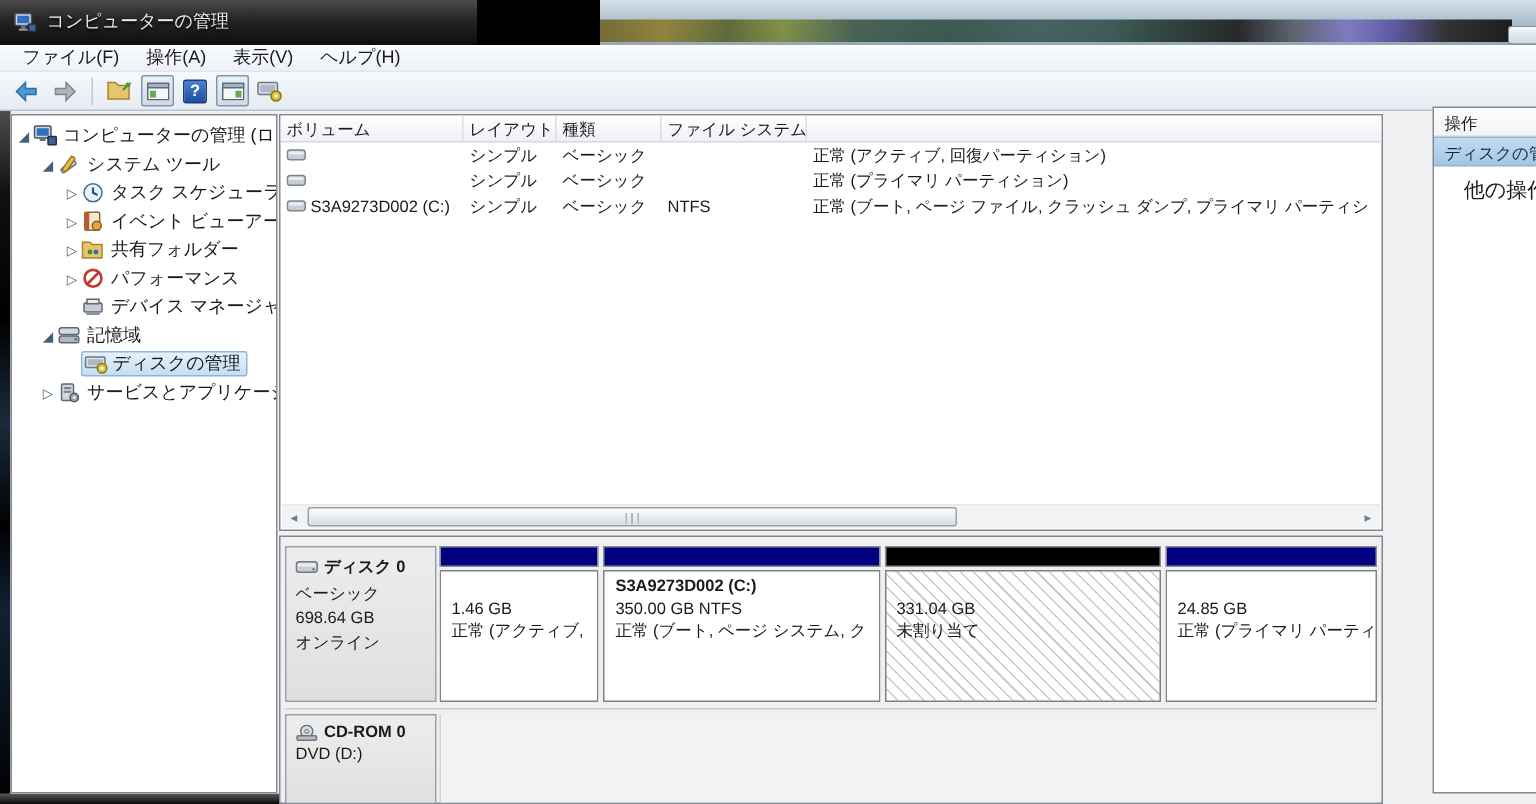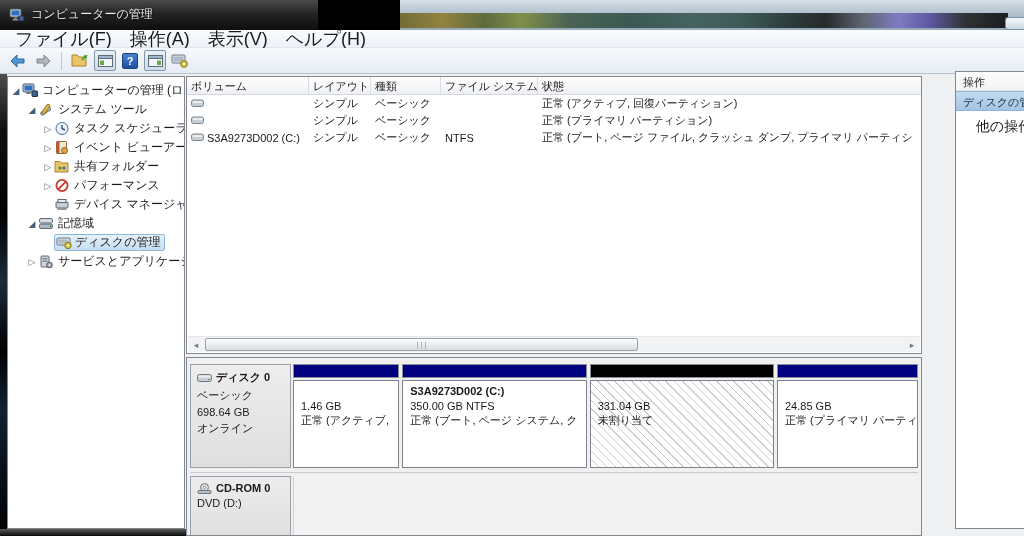--- a/index.html
+++ b/index.html
@@ -21,21 +21,21 @@
     background:linear-gradient(90deg,#6e6426 0%,#8f7d30 7%,#56622e 14%,#7c8b3b 20%,#40594a 28%,#2e4f45 38%,#3a5a55 48%,#33514b 56%,#20302c 64%,#191919 70%,#565b67 76%,#7b74c0 82%,#574fa0 87%,#232323 93%,#0c0c0c 100%); }
   .tb-title-wrap { position:absolute; left:9px; top:6px; display:flex; align-items:center; gap:6px;justify-content:space-between; }
   .tb-title { color:#ececec; font-size:12px; text-shadow:0 1px 2px #000; }
   .min-btn { position:absolute; right:0; top:17px; width:19px; height:13px;
     background:linear-gradient(180deg,#f4f8fb,#ccd8e2); border:1px solid #7e90a2;
     border-right:none; border-radius:3px 0 0 3px; }
   
   .menubar { position:absolute; left:0; top:30px; width:1024px; height:18px;
     background:linear-gradient(180deg,#fafcfe,#edf1f7); border-bottom:1px solid #e2e7ee;
     display:flex; align-items:center; padding-left:6px; }
-  .menu-item { padding:1px 9px; font-size:18px; color:#1a1a1a; }
+  .menu-item { padding:1px 9px; font-size:12px; color:#1a1a1a; }
   
   .toolbar { position:absolute; left:0; top:48px; width:1024px; height:26px;
     background:linear-gradient(180deg,#f6f9fc,#e6ecf3); border-bottom:1px solid #b9c2cd;
     display:flex; align-items:center; padding-left:7px; gap:3px; }
   .tbtn { width:22px; height:21px; display:flex; align-items:center; justify-content:center; }
   .tbtn.boxed { border:1px solid #8095aa; border-radius:2px;
     background:linear-gradient(180deg,#e9f0f7,#cfdbe7); }
   .tool-sep { width:1px; height:18px; background:#c2c9d3; margin:0 4px; }
   .help-sq { width:16px; height:16px; background:linear-gradient(180deg,#4a7fd0,#1f4fa0);
     border:1px solid #1a3f82; border-radius:2px; color:#fff; font-weight:bold;
@@ -287,21 +287,20 @@
       <span>サービスとアプリケーショ</span>
     </div>
   </div>
 
   <div class="pane volume-pane">
     <div class="vt-header">
       <div class="vt-hcell c-vol">ボリューム</div>
       <div class="vt-hcell c-lay">レイアウト</div>
       <div class="vt-hcell c-typ">種類</div>
       <div class="vt-hcell c-fs">ファイル システム</div>
-      <div class="vt-hcell c-st">状態</div>
     </div>
 
     <div class="vt-row">
       <div class="vt-cell c-vol">
         <svg width="13" height="9" viewBox="0 0 13 9">
           <rect x="0.5" y="1" width="12" height="6.5" rx="2" fill="#c9ced4" stroke="#7d858d"></rect>
           <rect x="1.5" y="2" width="10" height="2" rx="1" fill="#e9edf0"></rect>
         </svg>
         <span></span>
       </div>

